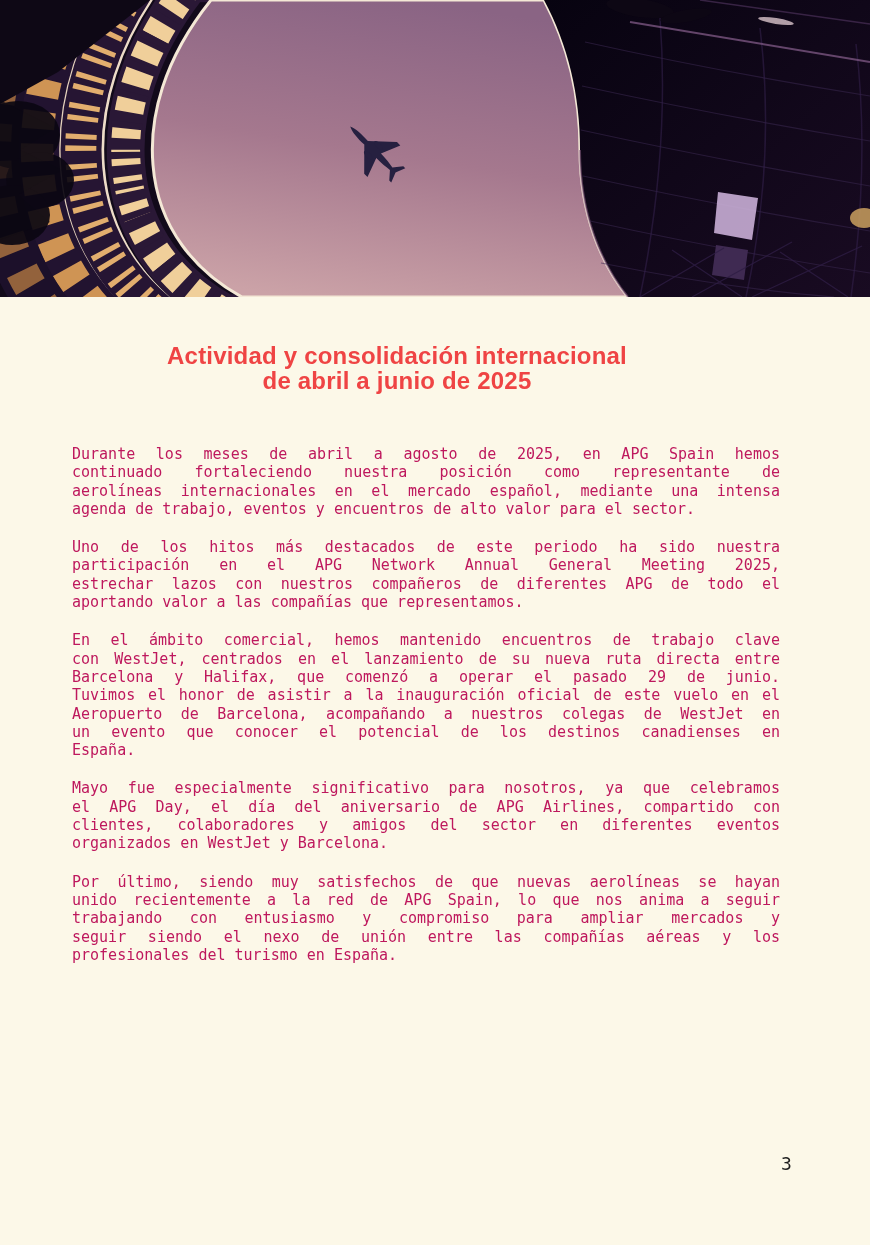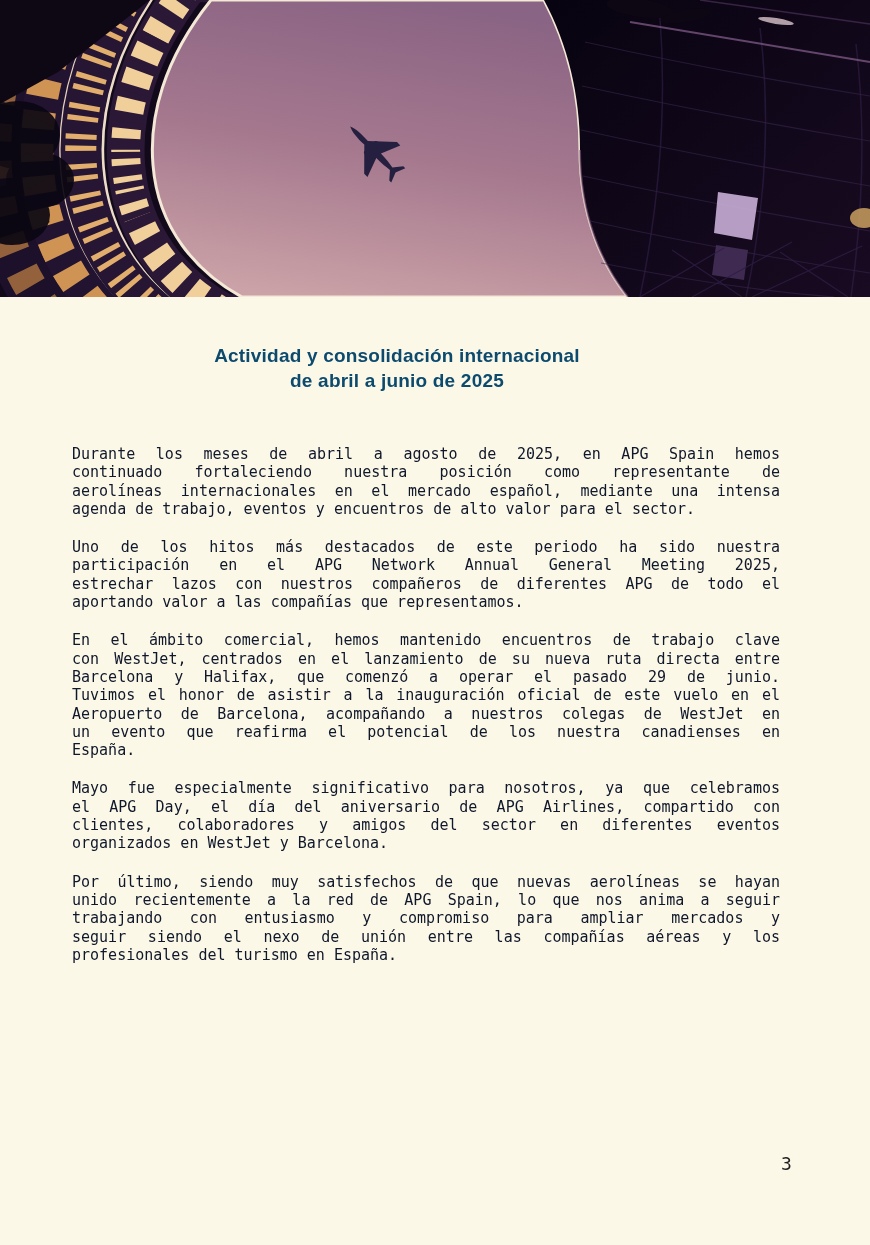--- a/index.html
+++ b/index.html
@@ -5,25 +5,25 @@
   html,body{margin:0;padding:0;}
   body{
     width:870px;height:1245px;position:relative;overflow:hidden;
     background:#FCF8E8;
     font-family:"DejaVu Sans Mono","Liberation Mono",monospace;
   }
   .header-photo{display:block;width:870px;height:297px;}
   .page-title{
     margin:46px 0 0 72px;width:650px;text-align:center;
     font-family:"Liberation Sans",sans-serif;font-weight:700;
-    font-size:19px;line-height:25px;color:#0c4a6e;letter-spacing:.2px;
+    font-size:24px;line-height:25px;color:#ef4444;letter-spacing:.2px;
   }
   .article-body{
     margin:52px 0 0 72px;width:708px;
-    font-size:15px;line-height:18.3px;color:#0f172a;
+    font-size:15px;line-height:18.3px;color:#be185d;
   }
   .para{margin:0 0 20px 0;}
   .para .line{text-align:justify;text-align-last:justify;}
   .para .line:last-child{text-align-last:left;}
   .page-number{
     position:absolute;left:781px;top:1153px;
     font-size:18px;color:#1d1d1d;
   }
 </style>
 </head>
@@ -153,21 +153,21 @@
       <div class="line">participación en el APG Network Annual General Meeting 2025,</div>
       <div class="line">estrechar lazos con nuestros compañeros de diferentes APG de todo el</div>
       <div class="line">aportando valor a las compañías que representamos.</div>
     </div>
     <div class="para">
       <div class="line">En el ámbito comercial, hemos mantenido encuentros de trabajo clave</div>
       <div class="line">con WestJet, centrados en el lanzamiento de su nueva ruta directa entre</div>
       <div class="line">Barcelona y Halifax, que comenzó a operar el pasado 29 de junio.</div>
       <div class="line">Tuvimos el honor de asistir a la inauguración oficial de este vuelo en el</div>
       <div class="line">Aeropuerto de Barcelona, acompañando a nuestros colegas de WestJet en</div>
-      <div class="line">un evento que reafirma el potencial de los nuestra canadienses en</div>
+      <div class="line">un evento que conocer el potencial de los destinos canadienses en</div>
       <div class="line">España.</div>
     </div>
     <div class="para">
       <div class="line">Mayo fue especialmente significativo para nosotros, ya que celebramos</div>
       <div class="line">el APG Day, el día del aniversario de APG Airlines, compartido con</div>
       <div class="line">clientes, colaboradores y amigos del sector en diferentes eventos</div>
       <div class="line">organizados en WestJet y Barcelona.</div>
     </div>
     <div class="para">
       <div class="line">Por último, siendo muy satisfechos de que nuevas aerolíneas se hayan</div>

